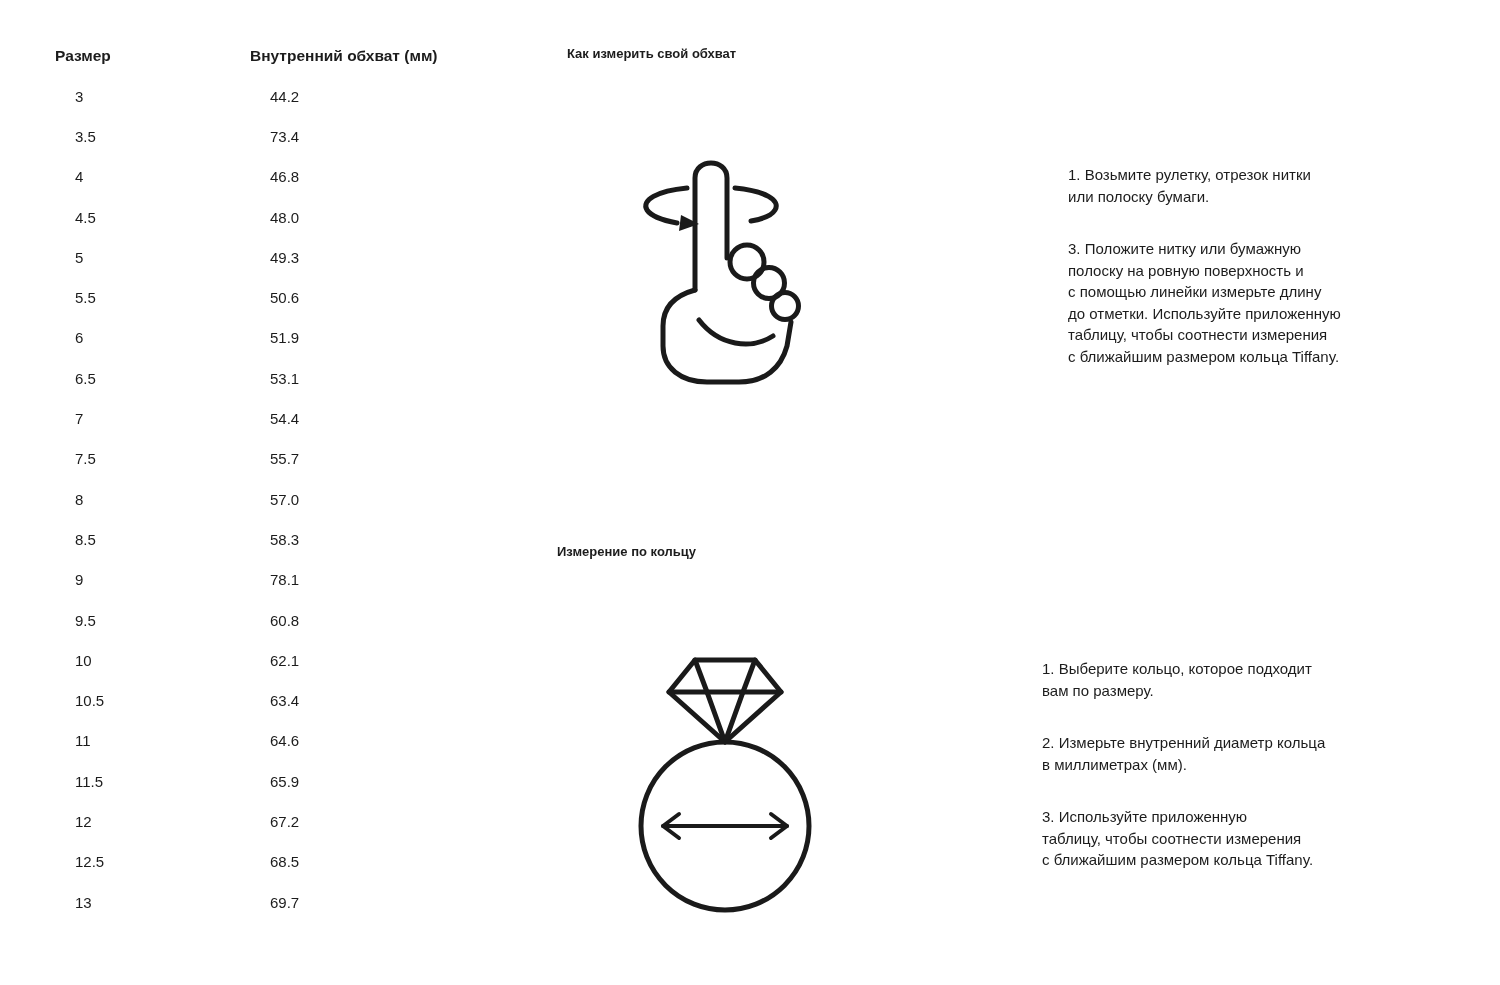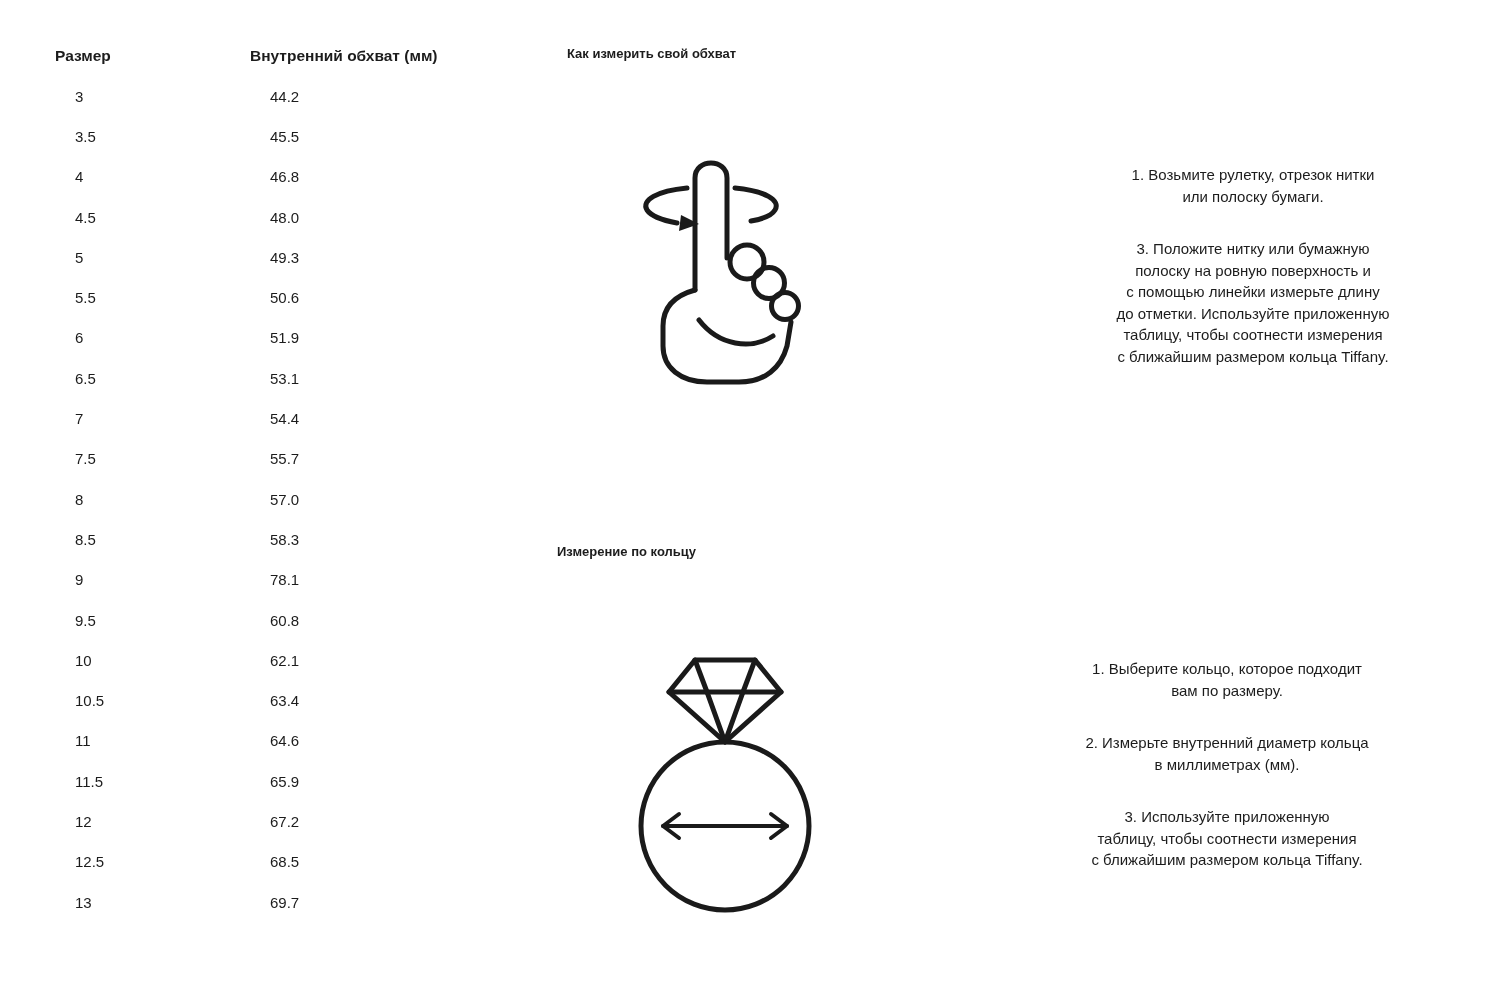--- a/index.html
+++ b/index.html
@@ -53,21 +53,20 @@
 
   .illustration { position: absolute; }
   #hand-illustration { left: 635px; top: 150px; }
   #ring-illustration { left: 625px; top: 642px; }
   .illustration svg { display: block; }
 
   
   .steps {
     position: absolute;
     width: 370px;
-    text-align: center;
   }
   #steps-circumference { left: 1068px; top: 164px; }
   #steps-ring          { left: 1042px; top: 658px; }
   .step {
     white-space: pre-line;
     font-size: 15px;
     line-height: 21.5px;
     margin: 0 0 31px 0;
   }
 </style>
@@ -82,21 +81,21 @@
         <th>Внутренний обхват (мм)</th>
       </tr>
     </thead>
     <tbody>
         <tr>
           <td>3</td>
           <td>44.2</td>
         </tr>
         <tr>
           <td>3.5</td>
-          <td>45.5</td>
+          <td>73.4</td>
         </tr>
         <tr>
           <td>4</td>
           <td>46.8</td>
         </tr>
         <tr>
           <td>4.5</td>
           <td>48.0</td>
         </tr>
         <tr>

